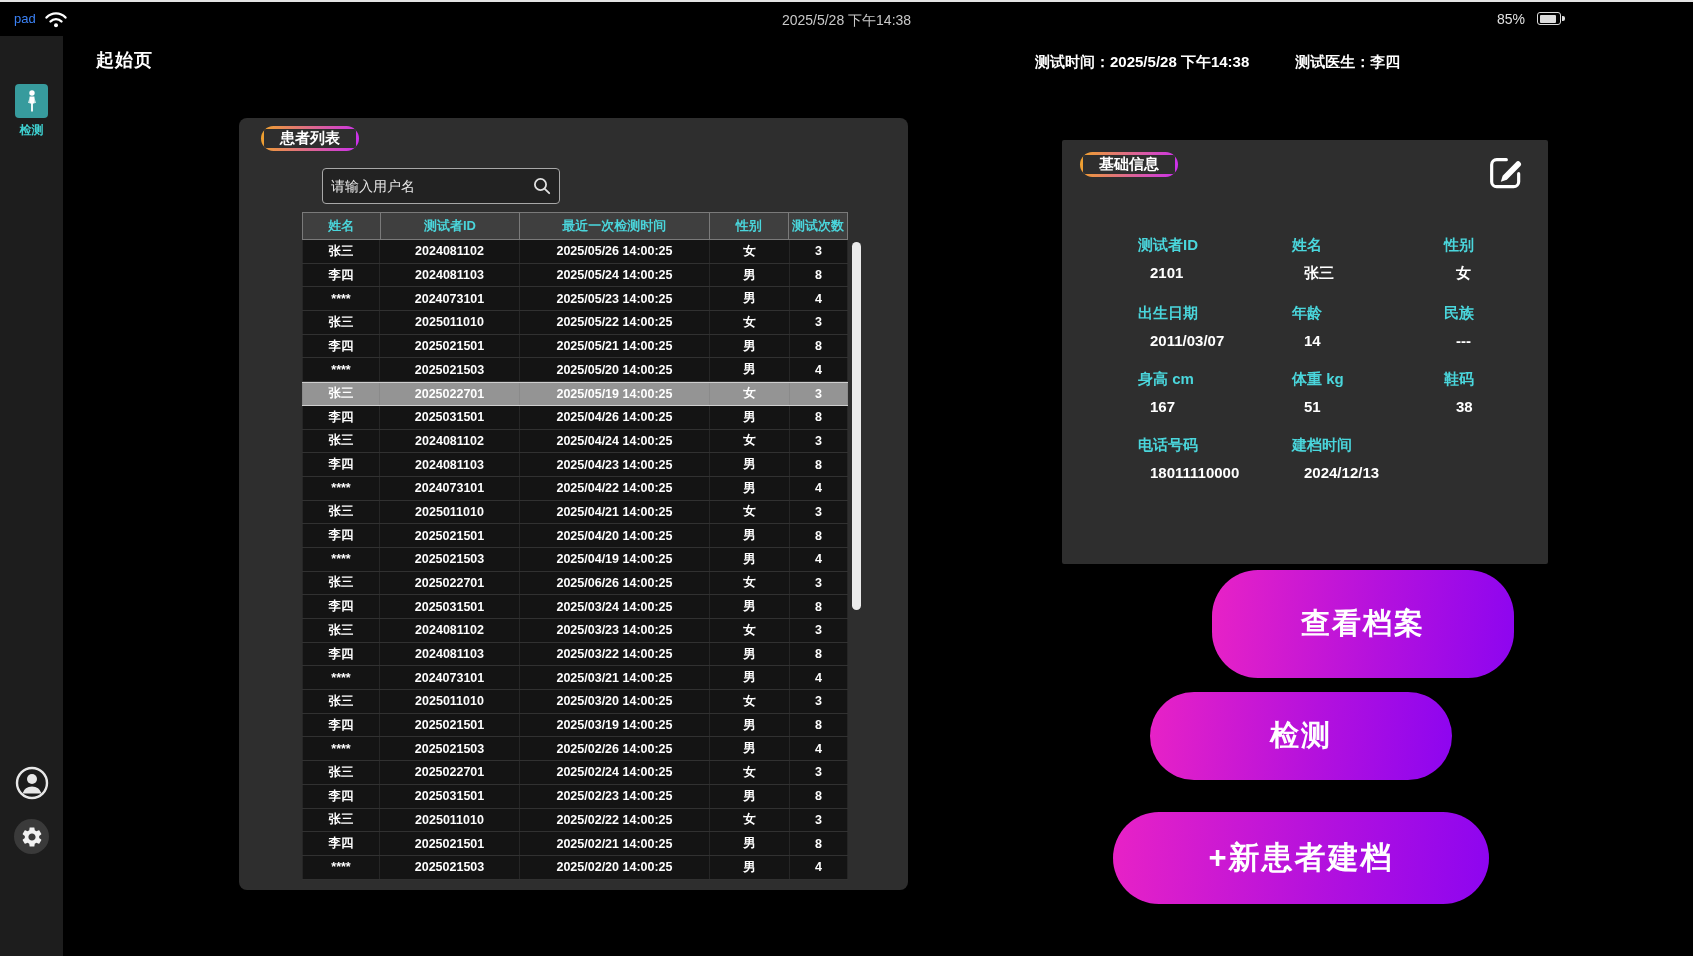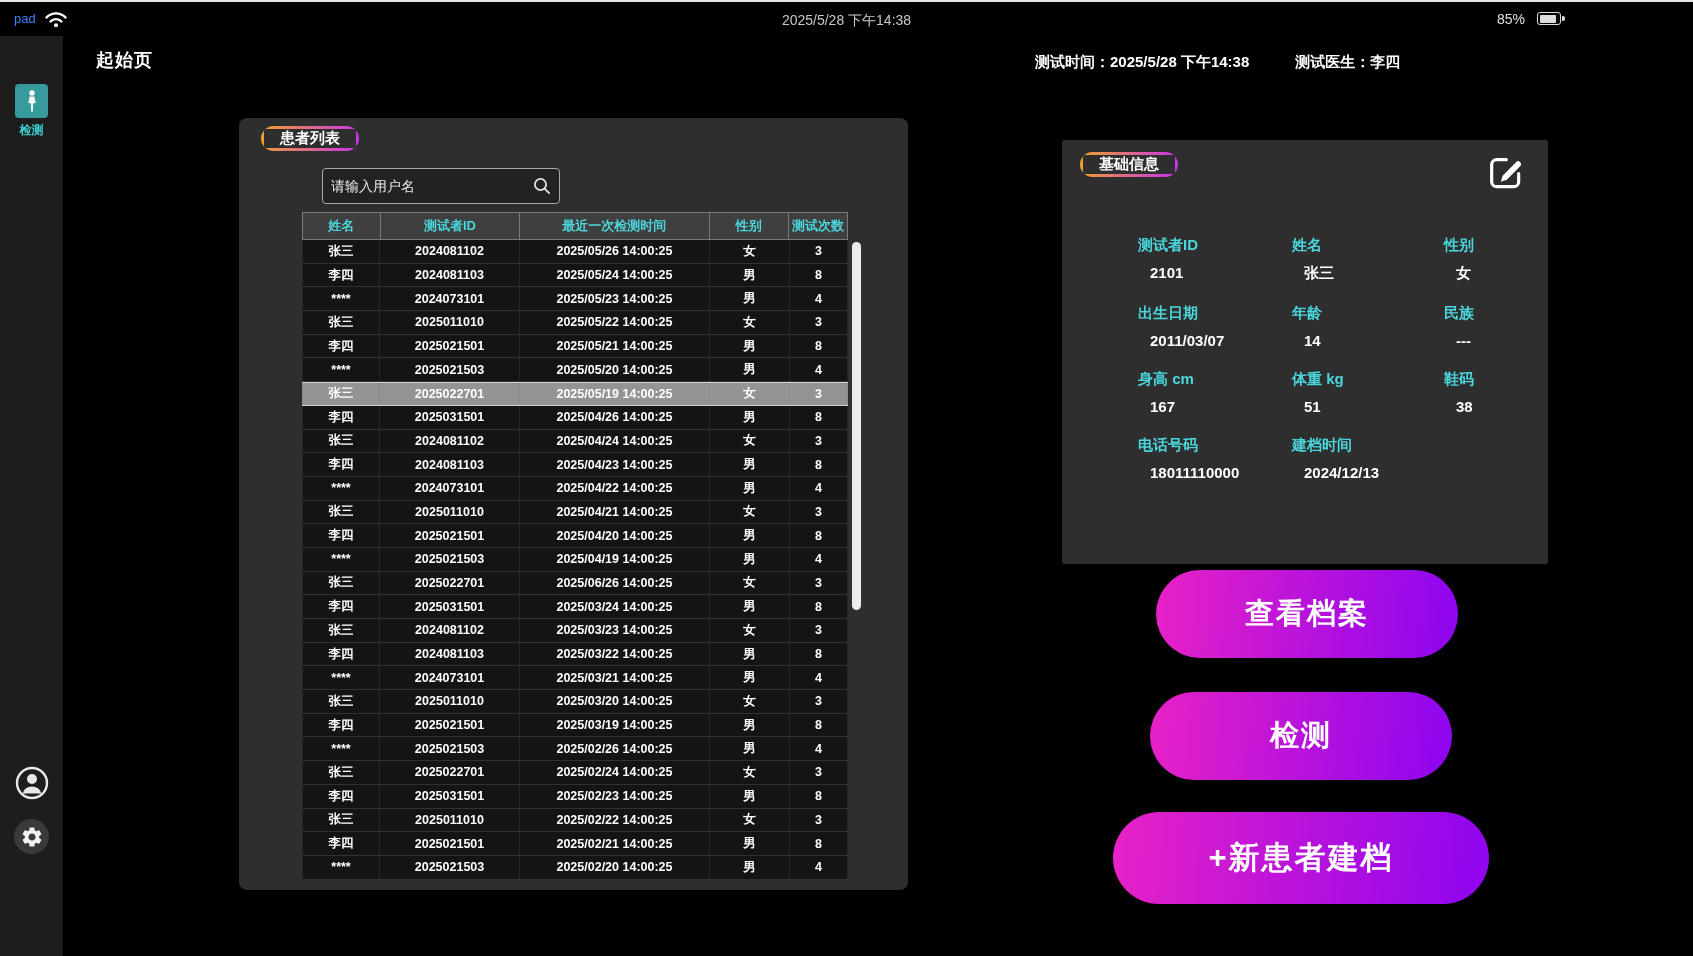--- a/index.html
+++ b/index.html
@@ -62,21 +62,21 @@
   .info-badge { position:absolute; left:18px; top:12px; }
   .edit-btn { position:absolute; left:420px; top:10px; width:46px; height:46px; display:flex; align-items:center; justify-content:center; cursor:pointer; }
   .info-grid { position:absolute; left:76px; top:96px; width:390px; display:grid; grid-template-columns:154px 152px 84px; row-gap:21px; }
   .field .flabel { color:#4ad6dc; font-size:15px; font-weight:700; }
   .field .fvalue { color:#fff; font-size:15px; font-weight:700; margin-top:9px; padding-left:12px; }
 
   
   .action-btn { position:absolute; border:none; border-radius:46px; background:linear-gradient(95deg,#e822c6 0%,#b411dd 55%,#8d05f0 100%);
     color:#fff; font-weight:700; cursor:pointer; display:flex; align-items:center; justify-content:center;
     font-family:"Liberation Sans", sans-serif; letter-spacing:2px; }
-  .btn-archive { left:1156px; top:570px; width:302px; height:88px; font-size:29px; }
+  .btn-archive { left:1212px; top:570px; width:302px; height:108px; font-size:29px; }
   .btn-detect  { left:1150px; top:692px; width:302px; height:88px; font-size:29px; }
   .btn-new     { left:1113px; top:812px; width:376px; height:92px; font-size:31px; }
 
   svg { display:block; }
 </style>
 </head>
 <body>
 
 <div class="stage">
   <div class="top-strip"></div>

